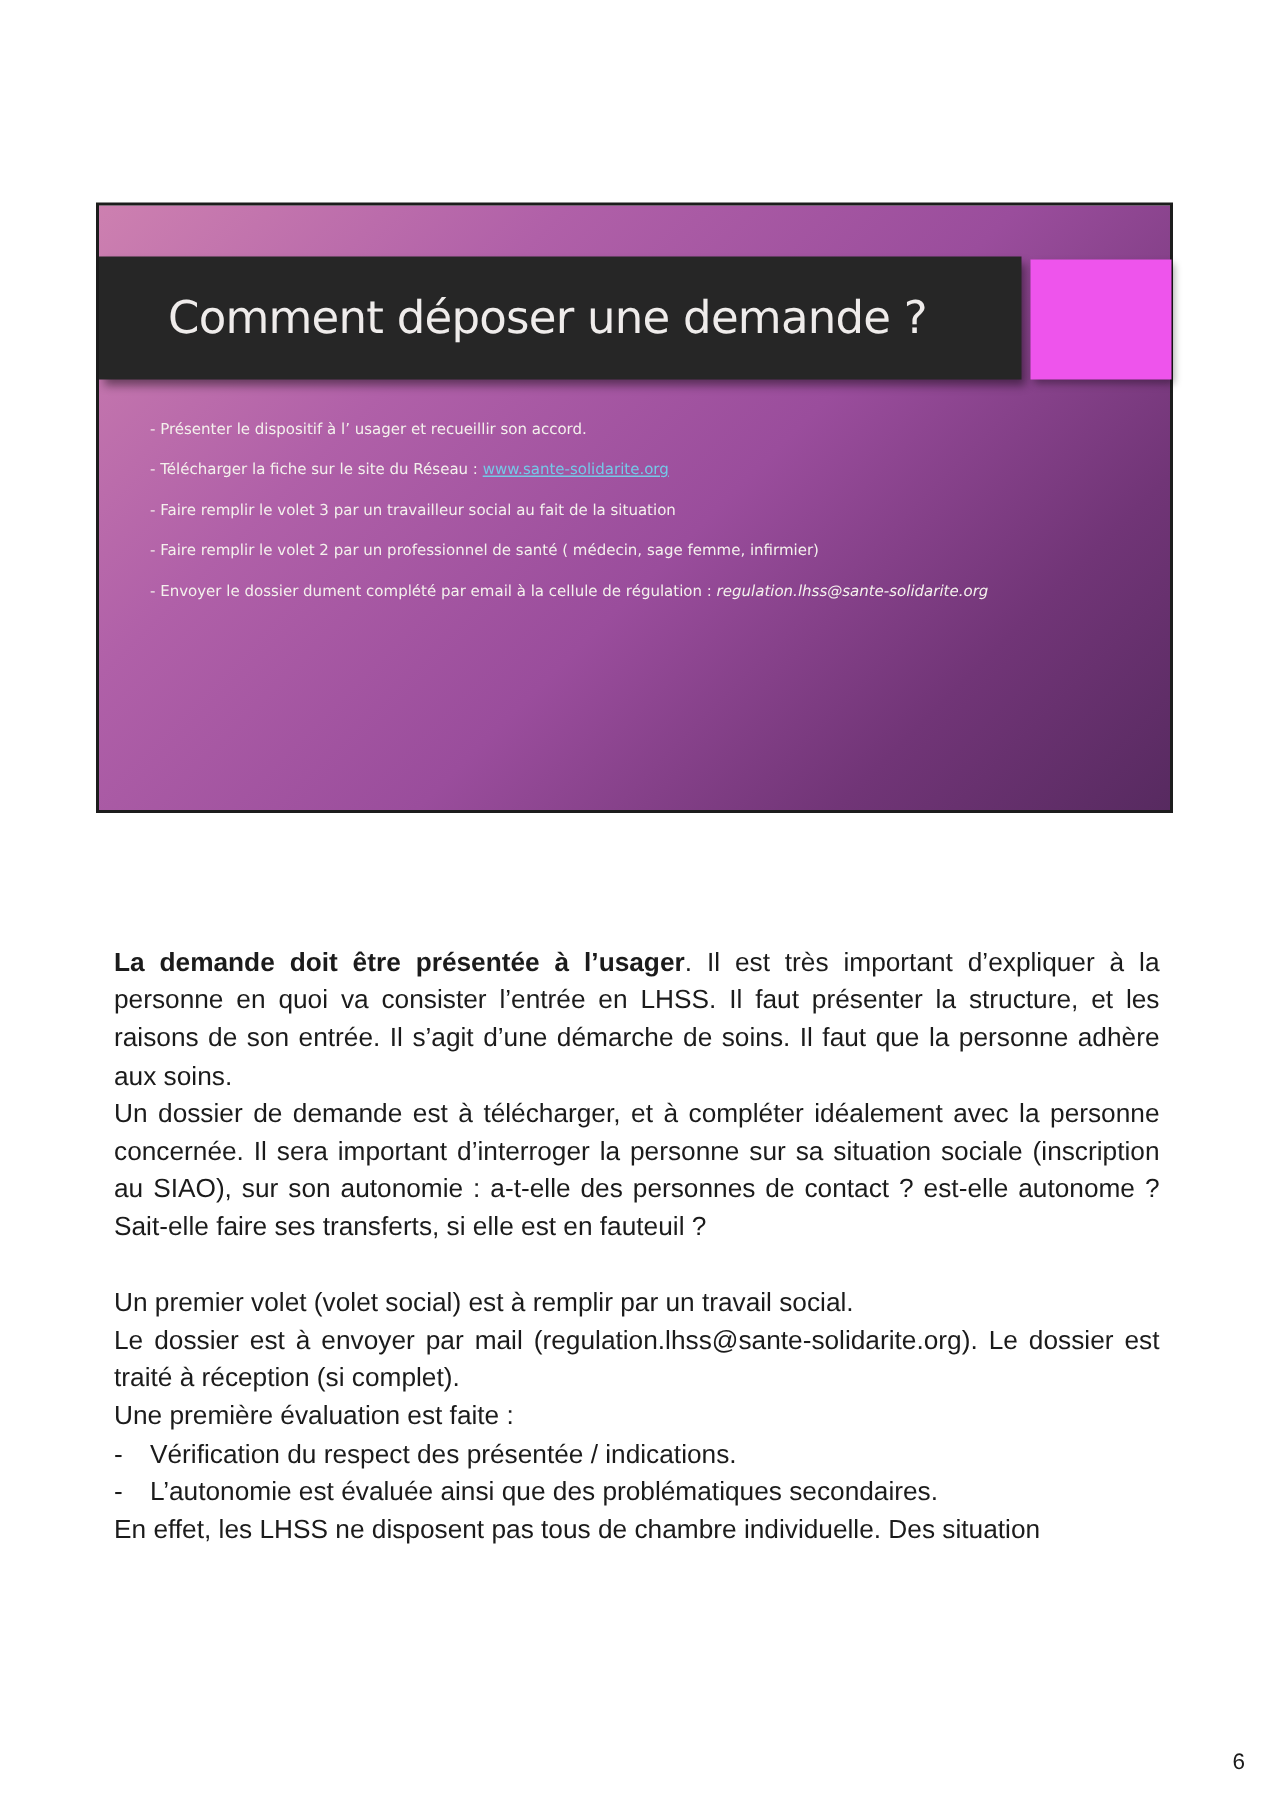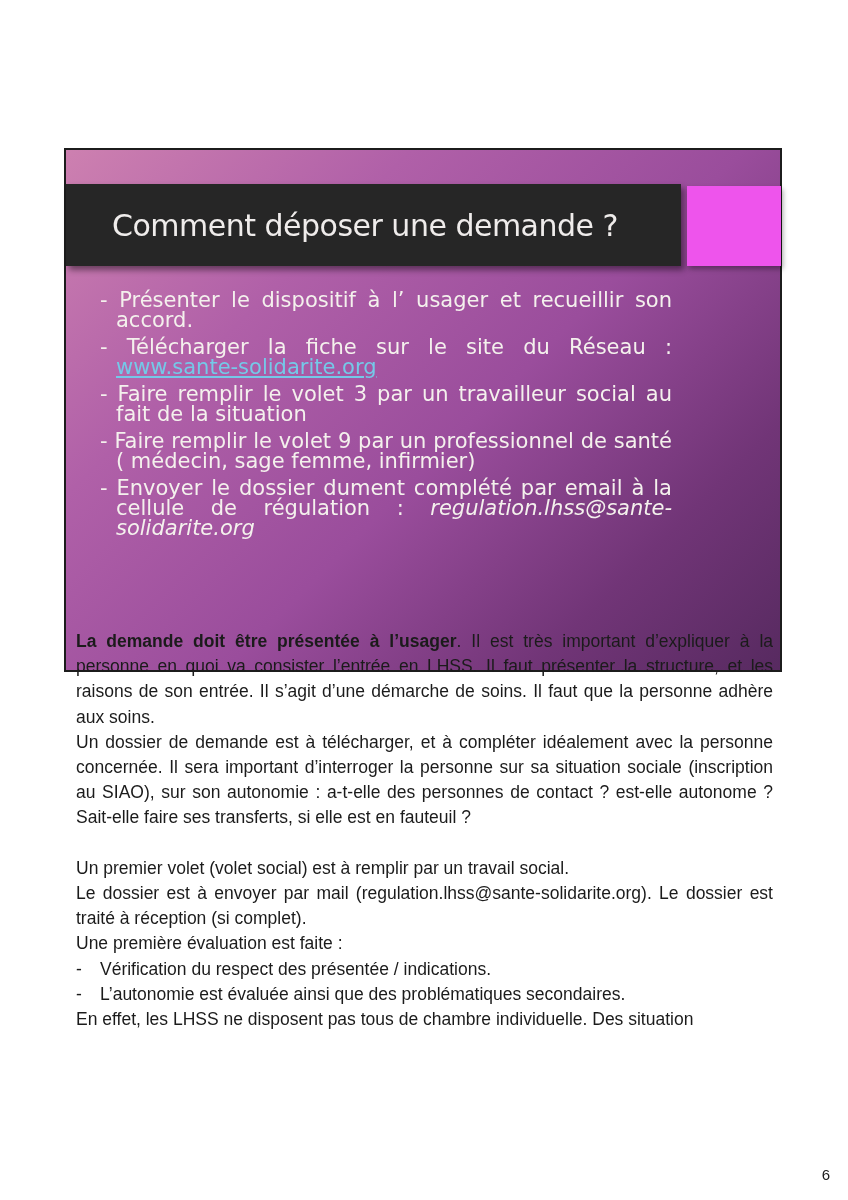--- a/index.html
+++ b/index.html
@@ -16,23 +16,23 @@
     width: 848px;
     height: 1200px;
     background: #ffffff;
     overflow: hidden;
   }
 
   
   .slide {
     position: absolute;
     left: 64px;
-    top: 148px;
+    top: 135px;
     width: 718px;
-    height: 524px;
+    height: 407px;
     box-sizing: border-box;
     background: linear-gradient(135deg, #cd80b0 0%, #b060a8 28%, #9a4d9c 55%, #713577 80%, #572a60 100%);
     border: 2px solid #1c1c1c;
     font-family: "DejaVu Sans", sans-serif;
   }
   .slide-title-bar {
     position: absolute;
     left: 0;
     top: 34px;
     width: 615px;
@@ -59,21 +59,21 @@
     height: 80px;
     background: #ee54ec;
     box-shadow: 2px 3px 5px rgba(0,0,0,0.35);
   }
   .slide-bullets {
     position: absolute;
     left: 34px;
     top: 140px;
     width: 572px;
     color: #f4f1ed;
-    font-size: 21px;
+    font-size: 10px;
     line-height: 20px;
   }
   .bullet {
     padding-left: 16px;
     text-indent: -16px;
     text-align: justify;
     margin-bottom: 7px;
   }
   .slide-link {
     color: #74c9e8;
@@ -132,21 +132,21 @@
     </div>
     <div class="accent-square"></div>
 
     <div class="slide-bullets">
       <div class="bullet"><span>-</span> <span>Présenter le dispositif à l’ usager et recueillir son accord.</span></div>
 
       <div class="bullet"><span>-</span> <span>Télécharger la fiche sur le site du Réseau : </span><a class="slide-link">www.sante-solidarite.org</a></div>
 
       <div class="bullet"><span>-</span> <span>Faire remplir le volet 3 par un travailleur social au fait de la situation</span></div>
 
-      <div class="bullet"><span>-</span> <span>Faire remplir le volet 9 par un professionnel de santé ( médecin, sage femme, infirmier)</span></div>
+      <div class="bullet"><span>-</span> <span>Faire remplir le volet 2 par un professionnel de santé ( médecin, sage femme, infirmier)</span></div>
 
       <div class="bullet"><span>-</span> <span>Envoyer le dossier dument complété par email à la cellule de régulation : </span><span class="email-italic">regulation.lhss@sante-solidarite.org</span></div>
     </div>
   </div>
 
   <div class="body-text">
     <p><span class="lead-bold">La demande doit être présentée à l’usager</span><span>. Il est très important d’expliquer à la personne en quoi va consister l’entrée en LHSS. Il faut présenter la structure, et les raisons de son entrée. Il s’agit d’une démarche de soins. Il faut que la personne adhère aux soins.</span></p>
     <p>Un dossier de demande est à télécharger, et à compléter idéalement avec la personne concernée. Il sera important d’interroger la personne sur sa situation sociale (inscription au SIAO), sur son autonomie : a-t-elle des personnes de contact ? est-elle autonome ? Sait-elle faire ses transferts, si elle est en fauteuil ?</p>
     <div class="spacer-line"></div>
     <p>Un premier volet (volet social) est à remplir par un travail social.</p>

